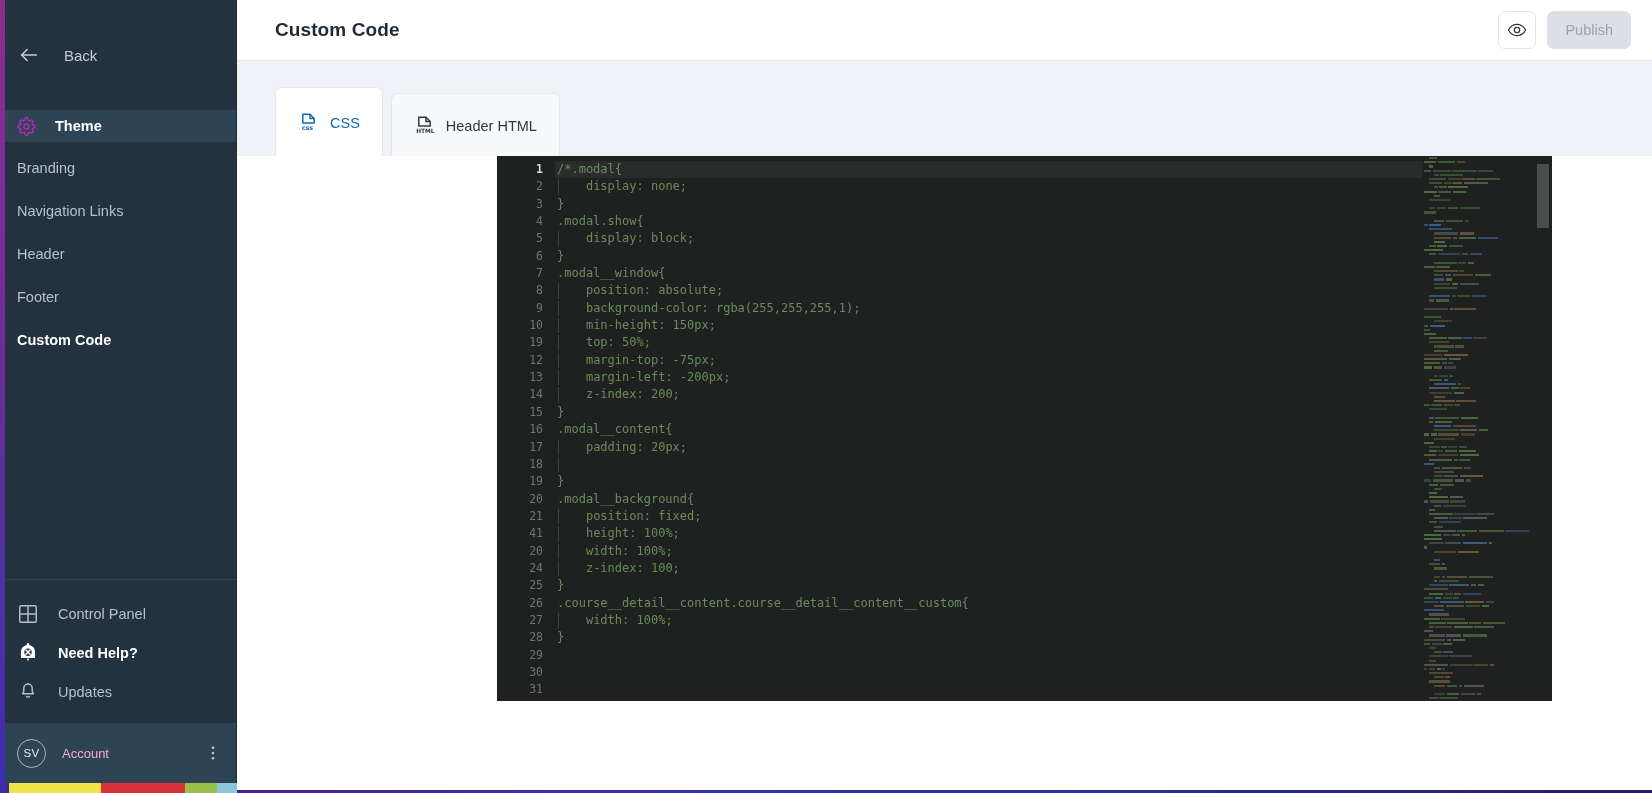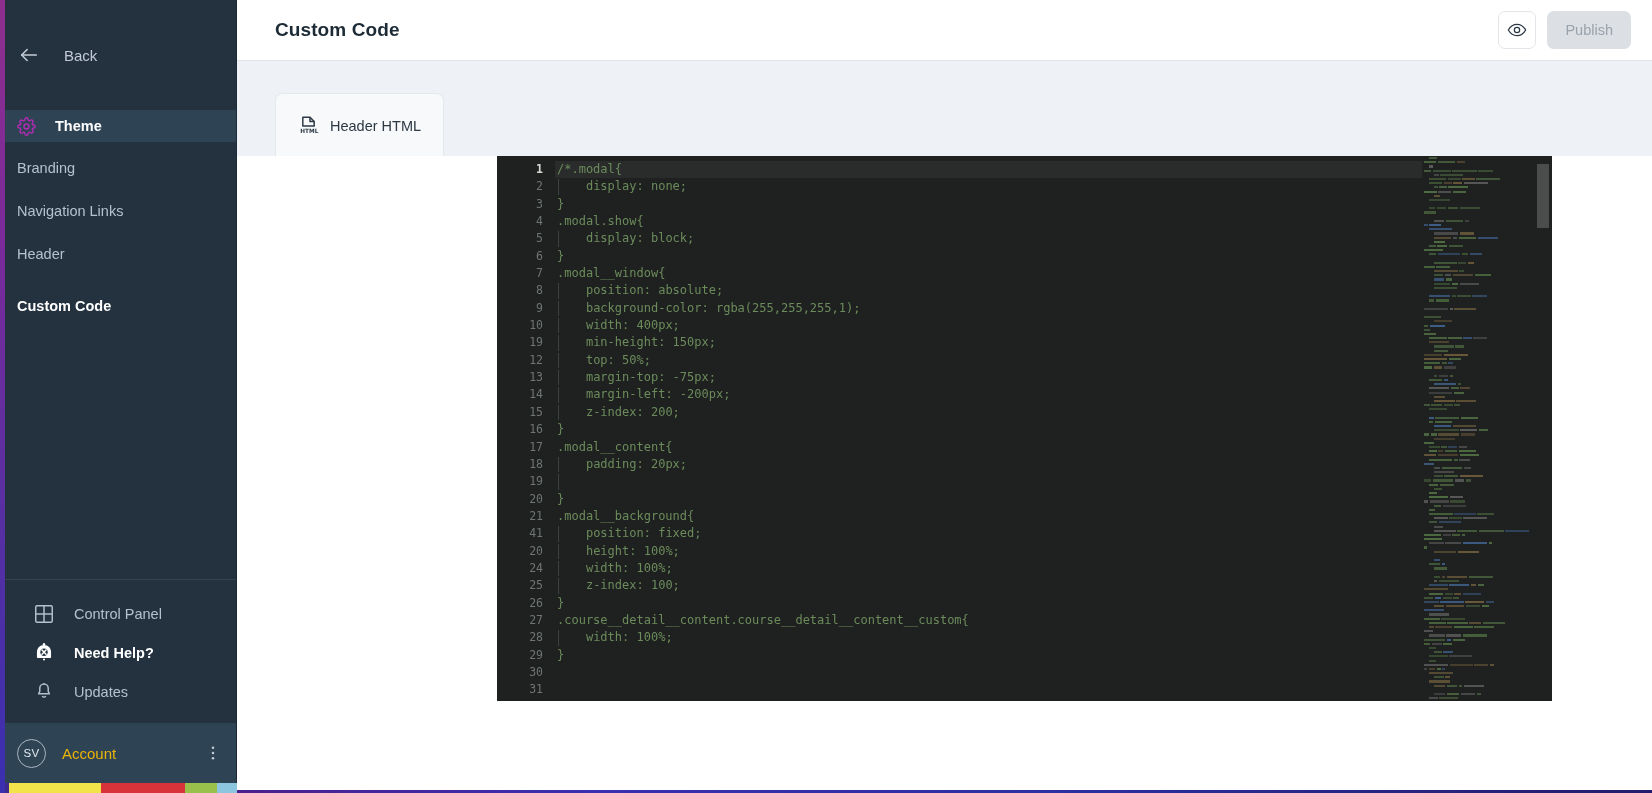--- a/index.html
+++ b/index.html
@@ -75,21 +75,21 @@
   .nav-icon-gear { width: 19px; height: 19px; margin-right: 19px; display:block; }
   .nav-gap { height: 9px; }
 
   .sidebar-spacer { flex: 1 1 auto; }
 
   .sidebar-divider {
     height: 1px;
     background: #33444f;
     margin: 0;
   }
-  .util-list { padding: 14px 0 12px 16px; }
+  .util-list { padding: 14px 0 12px 0; }
   .util-item {
     height: 39px;
     display: flex;
     align-items: center;
     padding-left: 17px;
     gap: 19px;
     color: #b5c1cd;
     font-size: 14.5px;
     cursor: pointer;
   }
@@ -108,21 +108,21 @@
   .avatar {
     width: 29px; height: 29px;
     border-radius: 50%;
     border: 1.4px solid #aab8c5;
     color: #e6ecf1;
     font-size: 11.5px;
     display: flex; align-items: center; justify-content: center;
     letter-spacing: .3px;
     flex: 0 0 29px;
   }
-  .account-label { color: #eab308; font-size: 15px; flex: 1 1 auto; }
+  .account-label { color: #f9a8d4; font-size: 13px; flex: 1 1 auto; }
   .kebab { width: 18px; height: 18px; display:block; }
 
   .color-strip {
     height: 10px;
     display: flex;
     width: 237px;
   }
   .color-strip i { display: block; height: 100%; }
 
   
@@ -354,20 +354,23 @@
       </div>
       <div class="nav-gap"></div>
       <div class="nav-item">
         <span>Navigation Links</span>
       </div>
       <div class="nav-gap"></div>
       <div class="nav-item">
         <span>Header</span>
       </div>
       <div class="nav-gap"></div>
+      <div class="nav-item">
+        <span>Footer</span>
+      </div>
       <div class="nav-gap"></div>
       <div class="nav-item current">
         <span>Custom Code</span>
       </div>
     </nav>
 
     <div class="sidebar-spacer"></div>
 
     <div class="sidebar-divider"></div>
 
@@ -442,20 +445,30 @@
             <circle cx="12" cy="12" r="3.2"></circle>
           </svg>
         </span>
       </button>
       <button class="publish-btn">Publish</button>
     </div>
 
     <div class="tabs-zone">
       <div class="tabs-row">
 
+        <div class="tab active">
+          <span class="tab-ico">
+            <svg viewBox="0 0 24 24" width="21" height="21">
+              <path d="M5.5 2.6 h8.2 l4.8 4.8 v5.2 h-13 z" fill="none" stroke="#1268ad" stroke-width="1.7" stroke-linejoin="round"></path>
+              <path d="M13.7 2.6 v4.8 h4.8" fill="none" stroke="#1268ad" stroke-width="1.7" stroke-linejoin="round"></path>
+              <text x="4.2" y="21" font-family="DejaVu Sans, sans-serif" font-size="7.4" font-weight="bold" fill="#1268ad">css</text>
+            </svg>
+          </span>
+          <span>CSS</span>
+        </div>
 
         <div class="tab">
           <span class="tab-ico">
             <svg viewBox="0 0 24 24" width="21" height="21">
               <path d="M5.5 2.6 h8.2 l4.8 4.8 v5.2 h-13 z" fill="none" stroke="#2c3945" stroke-width="1.7" stroke-linejoin="round"></path>
               <path d="M13.7 2.6 v4.8 h4.8" fill="none" stroke="#2c3945" stroke-width="1.7" stroke-linejoin="round"></path>
               <text x="2.6" y="21" font-family="DejaVu Sans, sans-serif" font-size="6.6" font-weight="bold" fill="#2c3945">HTML</text>
             </svg>
           </span>
           <span>Header HTML</span>
@@ -504,21 +517,20 @@
         <div class="code-area" id="code-area">
             <div class="code-line hl">/*.modal{</div>
             <div class="code-line"><span class="ind">    </span>display: none;</div>
             <div class="code-line">}</div>
             <div class="code-line">.modal.show{</div>
             <div class="code-line"><span class="ind">    </span>display: block;</div>
             <div class="code-line">}</div>
             <div class="code-line">.modal__window{</div>
             <div class="code-line"><span class="ind">    </span>position: absolute;</div>
             <div class="code-line"><span class="ind">    </span>background-color: rgba(255,255,255,1);</div>
-            <div class="code-line"><span class="ind">    </span>width: 400px;</div>
             <div class="code-line"><span class="ind">    </span>min-height: 150px;</div>
             <div class="code-line"><span class="ind">    </span>top: 50%;</div>
             <div class="code-line"><span class="ind">    </span>margin-top: -75px;</div>
             <div class="code-line"><span class="ind">    </span>margin-left: -200px;</div>
             <div class="code-line"><span class="ind">    </span>z-index: 200;</div>
             <div class="code-line">}</div>
             <div class="code-line">.modal__content{</div>
             <div class="code-line"><span class="ind">    </span>padding: 20px;</div>
             <div class="code-line"><span class="ind">    </span></div>
             <div class="code-line">}</div>

